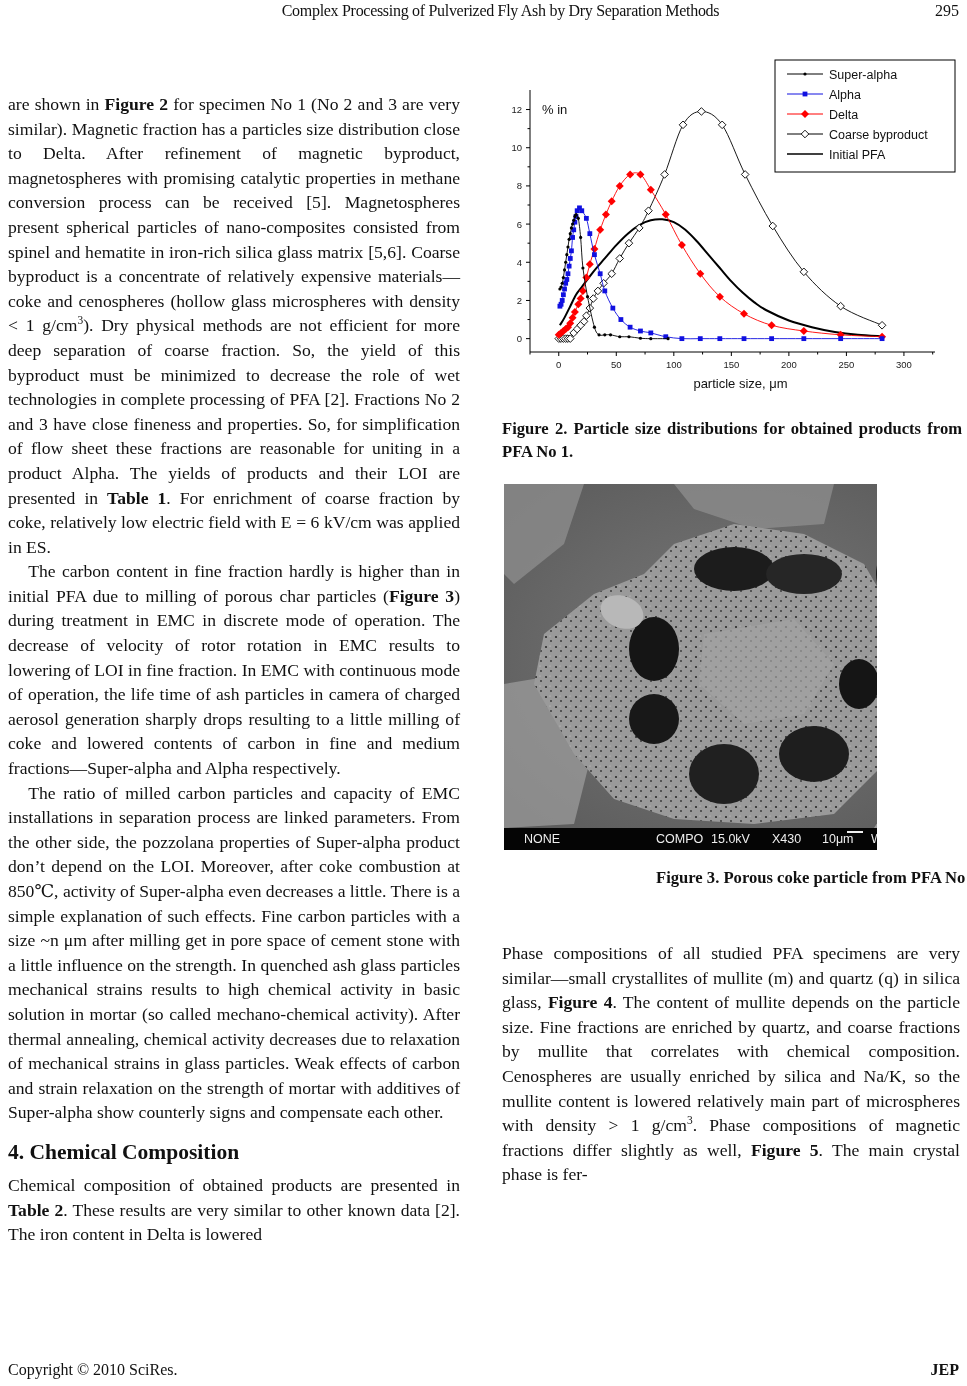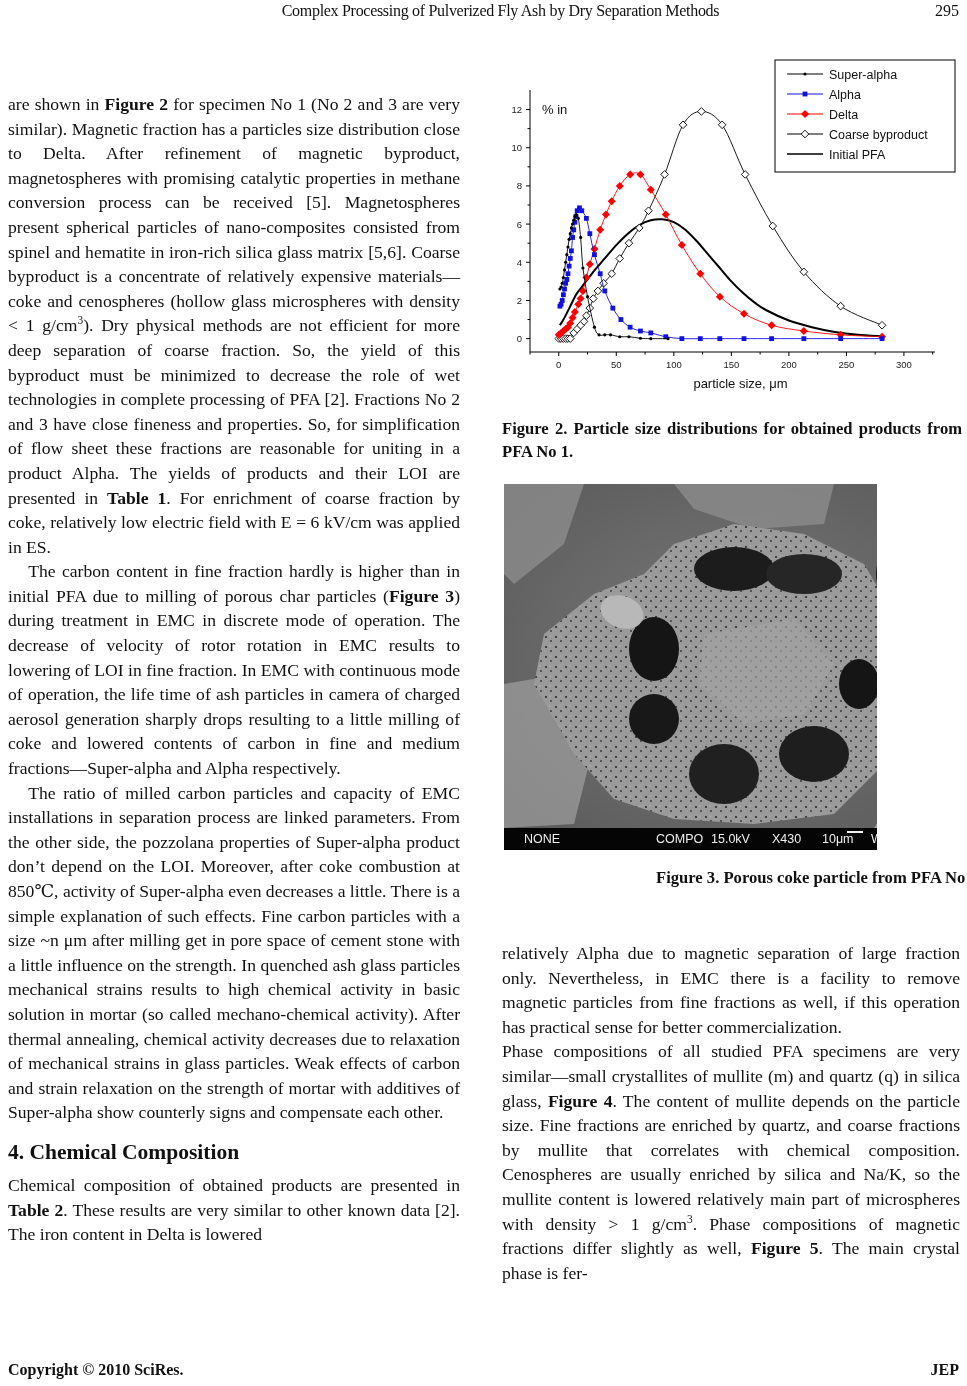--- a/index.html
+++ b/index.html
@@ -10,21 +10,21 @@
   .page-num { position: absolute; top: 0; right: 8px; font-size: 16px; line-height: 22px; }
   .col { position: absolute; font-size: 17.6px; line-height: 24.6px; text-align: justify; margin-top: 32px; }
   .col p { margin: 0; }
   .col p.indent { text-indent: 1.15em; }
   .left { left: 8px; top: 60px; width: 452px; }
   .right-text { left: 502px; top: 909px; width: 458px; }
   h2 { font-family: "Liberation Serif", serif; font-size: 21.5px; font-weight: bold; margin: 14px 0 8px 0; line-height: 26px; }
   .caption { font-weight: bold; font-size: 16.6px; line-height: 23px; }
   .cap2 { position: absolute; left: 502px; top: 417px; width: 460px; text-align: justify; }
   .cap3 { position: absolute; left: 522px; top: 866px; width: 460px; text-align: right; }
-  .footer-left { position: absolute; left: 8px; top: 1361px; font-size: 16px; font-weight: bold; }
+  .footer-left { position: absolute; left: 8px; top: 1361px; font-size: 16px; }
   .footer-right { position: absolute; right: 8px; top: 1361px; font-size: 16px; font-weight: bold; }
   sup { font-size: 65%; line-height: 0; }
   b { font-weight: bold; }
   #chart { position: absolute; left: 500px; top: 50px; width: 460px; height: 345px; }
   #chart text { font-family: "Liberation Sans", "DejaVu Sans", sans-serif; }
   .sem { position: absolute; left: 504px; top: 484px; width: 373px; height: 366px;
          background: #3b82f6; overflow: hidden; }
   .sem-bar { position: absolute; left: 0; bottom: 0; width: 100%; height: 22px; background: #050505;
          color: #eee; font-family: "Liberation Sans", sans-serif; font-size: 12.5px; line-height: 22px; }
   .sem-bar span { position: absolute; top: 0; }
@@ -304,18 +304,17 @@
     <span style="left:268px">X430</span>
     <span style="left:318px">10μm</span>
     <span style="left:343px;top:3px;width:16px;height:2px;background:#eee;display:block"></span>
     <span style="left:367px">WD 14.4mm</span>
   </div>
 </div>
 
 <div class="caption cap3">Figure 3. Porous coke particle from PFA No 1.</div>
 
 <div class="col right-text">
-  <p>relatively Alpha due to magnetic separation of large fraction only. Nevertheless, in EMC there is a facility to remove magnetic particles from fine fractions as well, if this operation has practical sense for better commercialization.</p>
   <p><span>Phase compositions of all studied PFA specimens are very similar—small crystallites of mullite (m) and quartz (q) in silica glass, </span><b>Figure 4</b><span>. The content of mullite depends on the particle size. Fine fractions are enriched by quartz, and coarse fractions by mullite that correlates with chemical composition. Cenospheres are usually enriched by silica and Na/K, so the mullite content is lowered relatively main part of microspheres with density &gt; 1 g/cm</span><sup>3</sup><span>. Phase compositions of magnetic fractions differ slightly as well, </span><b>Figure 5</b><span>. The main crystal phase is fer-</span></p>
 </div>
 
 <div class="footer-left">Copyright © 2010 SciRes.</div>
 <div class="footer-right">JEP</div>
 
 </body></html>

